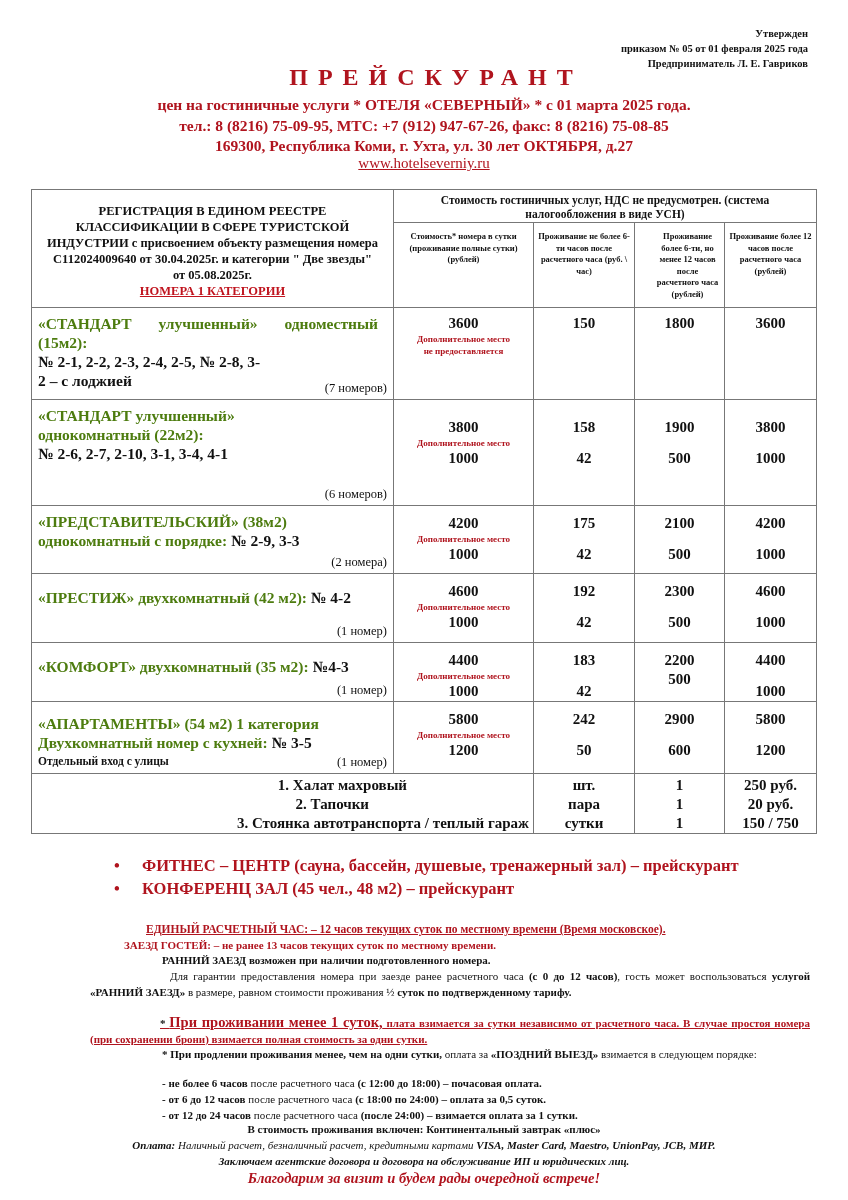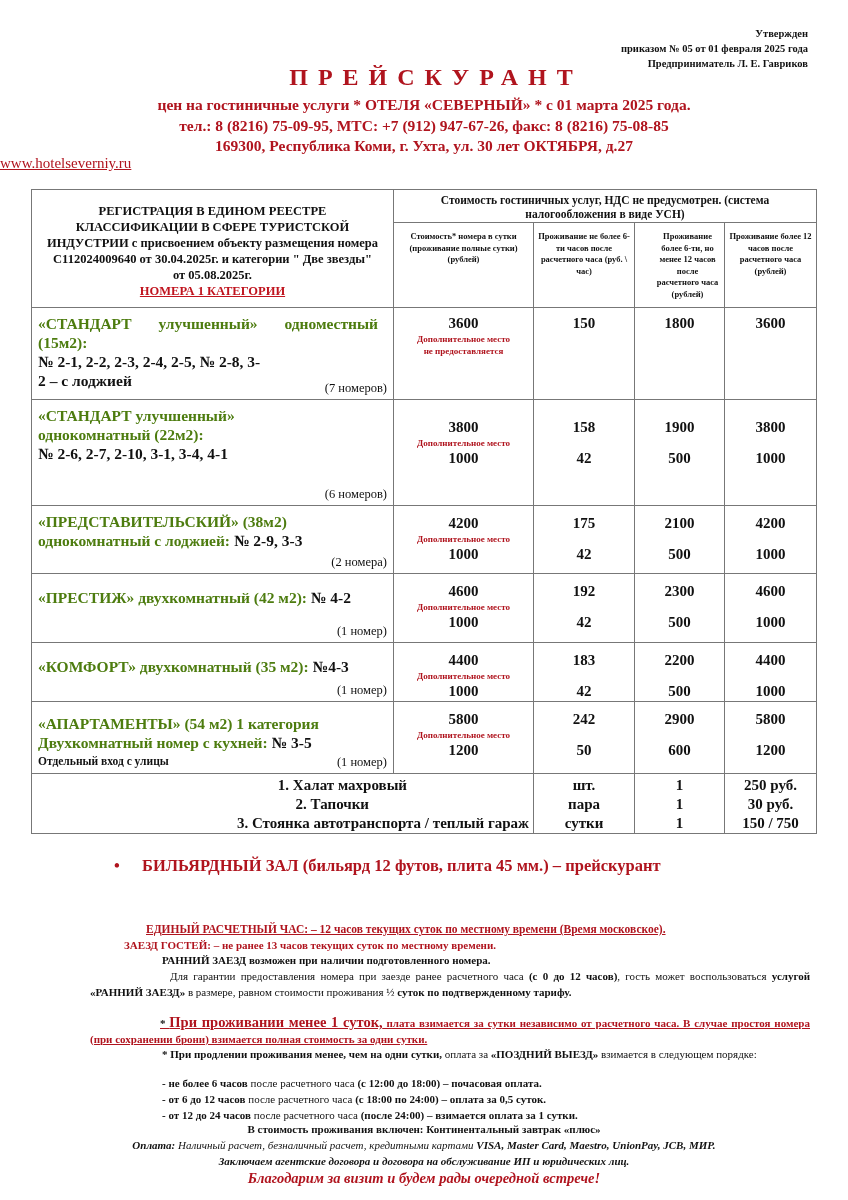--- a/index.html
+++ b/index.html
@@ -3,21 +3,21 @@
 <meta charset="utf-8">
 <style>
   html, body { margin: 0; padding: 0; background: #ffffff; }
   body { width: 848px; height: 1200px; position: relative; overflow: hidden;
          font-family: "Liberation Serif", "DejaVu Serif", serif; color: #111; }
   .red { color: #b0141e; }
   .abs { position: absolute; }
   .approval { right: 40px; top: 26px; text-align: right; font-size: 10.5px; font-weight: bold; line-height: 15px; }
   .title { left: 12px; width: 848px; top: 64px; text-align: center; font-size: 24px; font-weight: bold; letter-spacing: 10px; color: #b0141e; }
   .hline { left: 0; width: 848px; text-align: center; font-weight: bold; font-size: 15.5px; color: #b0141e; }
-  .site { left: 0; width: 848px; top: 155px; font-size: 15px; color: #b0141e; }
+  .site { left: 0; width: 848px; top: 155px; text-align: center; font-size: 15px; color: #b0141e; }
   .site a { color: #b0141e; text-decoration: underline; }
 
   table.price { position: absolute; left: 31px; top: 189px; width: 785px; border-collapse: collapse; table-layout: fixed; }
   table.price td { border: 1.5px solid #777; padding: 0; vertical-align: top; font-weight: bold; }
   .hdr-left { text-align: center; font-size: 12.5px; line-height: 16px; vertical-align: middle !important; padding-top: 4px !important; }
   .hdr-left .cat { color: #c0141e; text-decoration: underline; }
   .hdr-top { text-align: center; font-size: 11.5px; line-height: 14px; padding-top: 3px !important; }
   .hdr-col { text-align: center; font-size: 8.5px; line-height: 11.5px; padding-top: 8px !important; }
   .room { padding: 6px 6px 2px 6px !important; font-size: 15.5px; line-height: 19px; position: relative; }
   .room .name { color: #4d7c0f; }
@@ -114,21 +114,21 @@
       <div>500</div>
     </td>
     <td class="num" style="padding-top:18px">
       <div style="margin-bottom:12px">3800</div>
       <div>1000</div>
     </td>
   </tr>
 
   <tr style="height:68px">
     <td class="room">
-      <div><span class="name">«ПРЕДСТАВИТЕЛЬСКИЙ» (38м2) однокомнатный с лоджией:</span>
+      <div><span class="name">«ПРЕДСТАВИТЕЛЬСКИЙ» (38м2) однокомнатный с порядке:</span>
       <span class="nums">№ 2-9, 3-3</span></div>
       <span class="count">(2 номера)</span>
     </td>
     <td class="num" style="padding-top:8px">
       <div>4200</div>
       <span class="extra-note">Дополнительное место</span>
       <div>1000</div>
     </td>
     <td class="num" style="padding-top:8px">
       <div style="margin-bottom:12px">175</div>
@@ -178,21 +178,21 @@
     <td class="num" style="padding-top:8px">
       <div>4400</div>
       <span class="extra-note">Дополнительное место</span>
       <div>1000</div>
     </td>
     <td class="num" style="padding-top:8px">
       <div style="margin-bottom:12px">183</div>
       <div>42</div>
     </td>
     <td class="num" style="padding-top:8px">
-      <div style="margin-bottom:12px">2200</div>
+      <div style="">2200</div>
       <div>500</div>
     </td>
     <td class="num" style="padding-top:8px">
       <div style="margin-bottom:12px">4400</div>
       <div>1000</div>
     </td>
   </tr>
 
   <tr style="height:69px">
     <td class="room" style="padding-top:12px !important">
@@ -231,29 +231,30 @@
       <div>пара</div>
       <div>сутки</div>
     </td>
     <td class="extras-col" style="padding-top:2px">
       <div>1</div>
       <div>1</div>
       <div>1</div>
     </td>
     <td class="extras-col" style="padding-top:2px">
       <div>250 руб.</div>
-      <div>30 руб.</div>
+      <div>20 руб.</div>
       <div>150 / 750</div>
     </td>
   </tr>
 </tbody>
   </table>
 
 <ul class="services">
-  <li><span>БИЛЬЯРДНЫЙ ЗАЛ (бильярд 12 футов, плита 45 мм.) – прейскурант</span></li>
+  <li><span>ФИТНЕС – ЦЕНТР (сауна, бассейн, душевые, тренажерный зал) – прейскурант</span></li>
+  <li><span>КОНФЕРЕНЦ ЗАЛ (45 чел., 48 м2) – прейскурант</span></li>
 </ul>
 
 <div class="abs rules red b u" style="left:146px;top:922px;font-size:11.5px">ЕДИНЫЙ РАСЧЕТНЫЙ ЧАС: – 12 часов текущих суток по местному времени (Время московское).</div>
 <div class="abs rules red b" style="left:124px;top:938px;font-size:11px">ЗАЕЗД ГОСТЕЙ: – не ранее 13 часов текущих суток по местному времени.</div>
 <div class="abs rules" style="left:162px;top:953px">
   <span class="b">РАННИЙ ЗАЕЗД</span><span class="b"> возможен при наличии подготовленного номера.</span>
 </div>
 <div class="abs rules justify" style="left:90px;top:969px;width:720px;text-indent:80px">
   <span>Для гарантии предоставления номера при заезде ранее расчетного часа </span><span class="b">(с 0 до 12 часов)</span><span>, гость может воспользоваться </span><span class="b">услугой «РАННИЙ ЗАЕЗД»</span><span> в размере, равном стоимости проживания ½ </span><span class="b">суток по подтвержденному тарифу.</span>
 </div>

